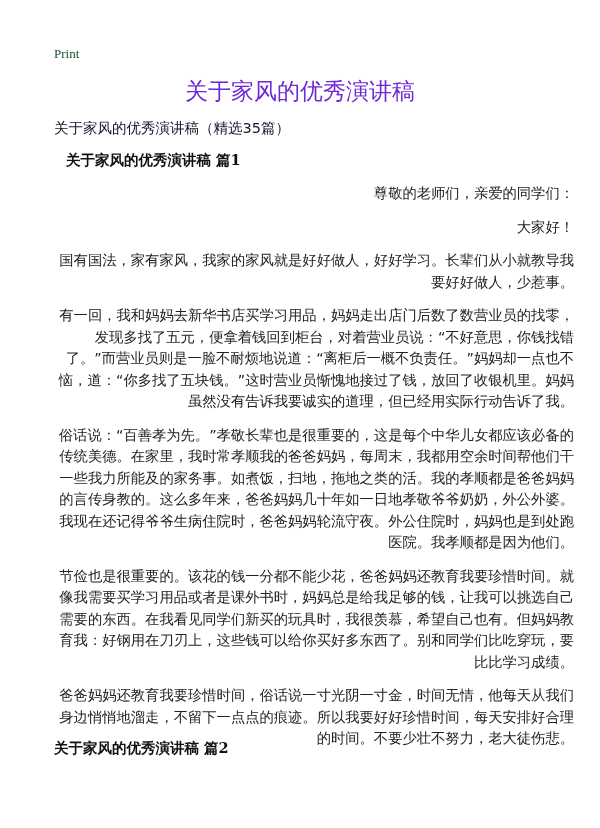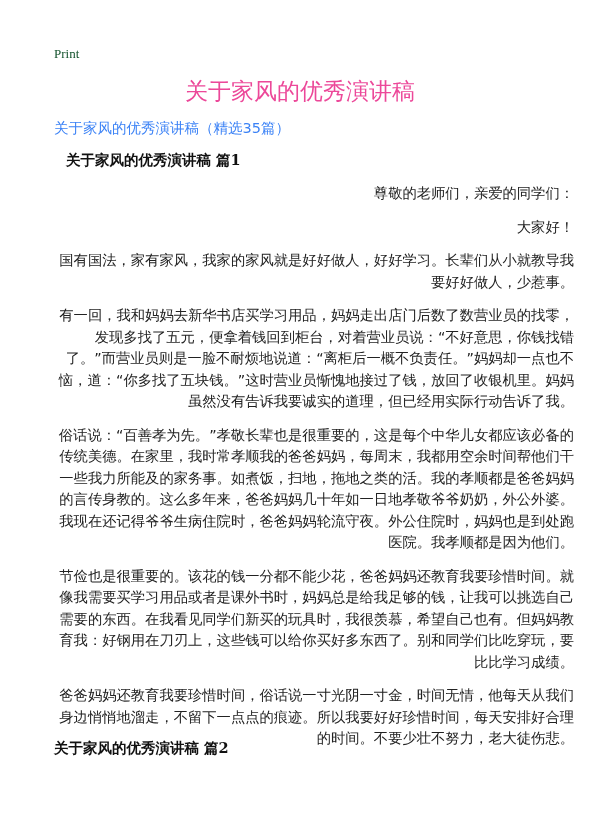--- a/index.html
+++ b/index.html
@@ -1,19 +1,19 @@
 <!DOCTYPE html>
 <html><head>
 <meta charset="utf-8">
 <style>
   html, body { margin: 0; padding: 0; background: #ffffff; }
   body { width: 600px; height: 828px; overflow: hidden; position: relative; color: #1a1a1a; }
   .print-link { position: absolute; left: 54px; top: 46px; font-family: "Liberation Serif", serif; font-size: 13px; color: #14532d; }
-  .doc-title { position: absolute; left: 0; width: 600px; top: 76px; text-align: center; font-family: "DejaVu Sans", sans-serif; font-size: 23px; color: #ec4899; }
-  .subtitle { position: absolute; left: 54px; top: 119px; font-family: "DejaVu Sans", sans-serif; font-size: 14.5px; color: #3b82f6; }
+  .doc-title { position: absolute; left: 0; width: 600px; top: 76px; text-align: center; font-family: "DejaVu Sans", sans-serif; font-size: 23px; color: #6d28d9; }
+  .subtitle { position: absolute; left: 54px; top: 119px; font-family: "DejaVu Sans", sans-serif; font-size: 14.5px; color: #0f172a; }
   .section-heading { font-family: "DejaVu Serif", serif; font-weight: bold; font-size: 14.5px; color: #111; margin: 0; }
   .h1pos { position: absolute; left: 66px; top: 151px; }
   .content { position: absolute; left: 54px; top: 183px; width: 520px; font-family: "DejaVu Sans", sans-serif; font-size: 14.3px; line-height: 21.5px; color: #222; text-align: right; }
   .content p { margin: 0 0 12px 0; }
   .h2pos { position: absolute; left: 54px; top: 739px; }
 </style>
 </head>
 <body>
 
 <div class="print-link">Print</div>

